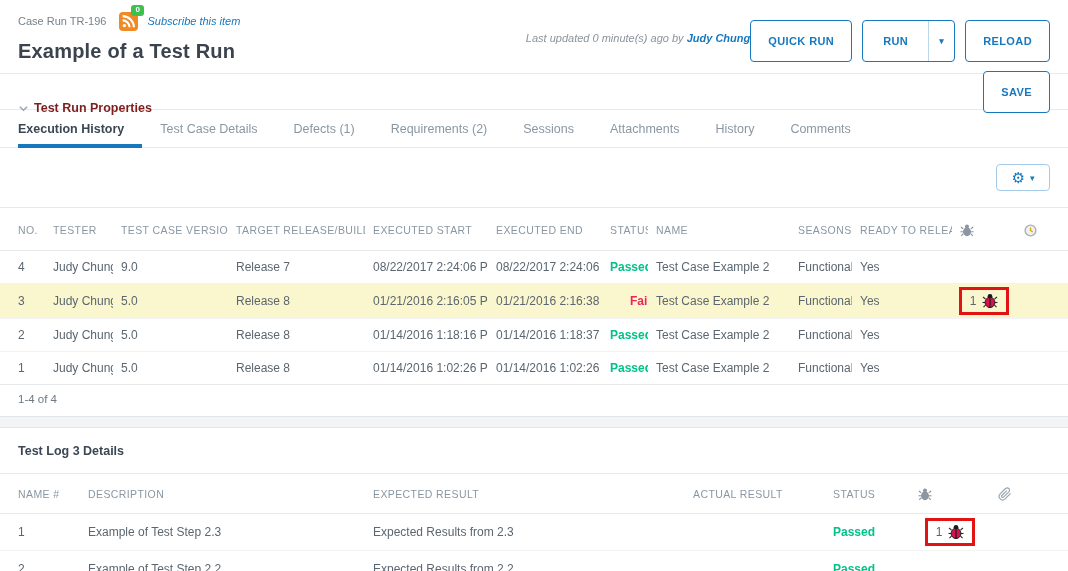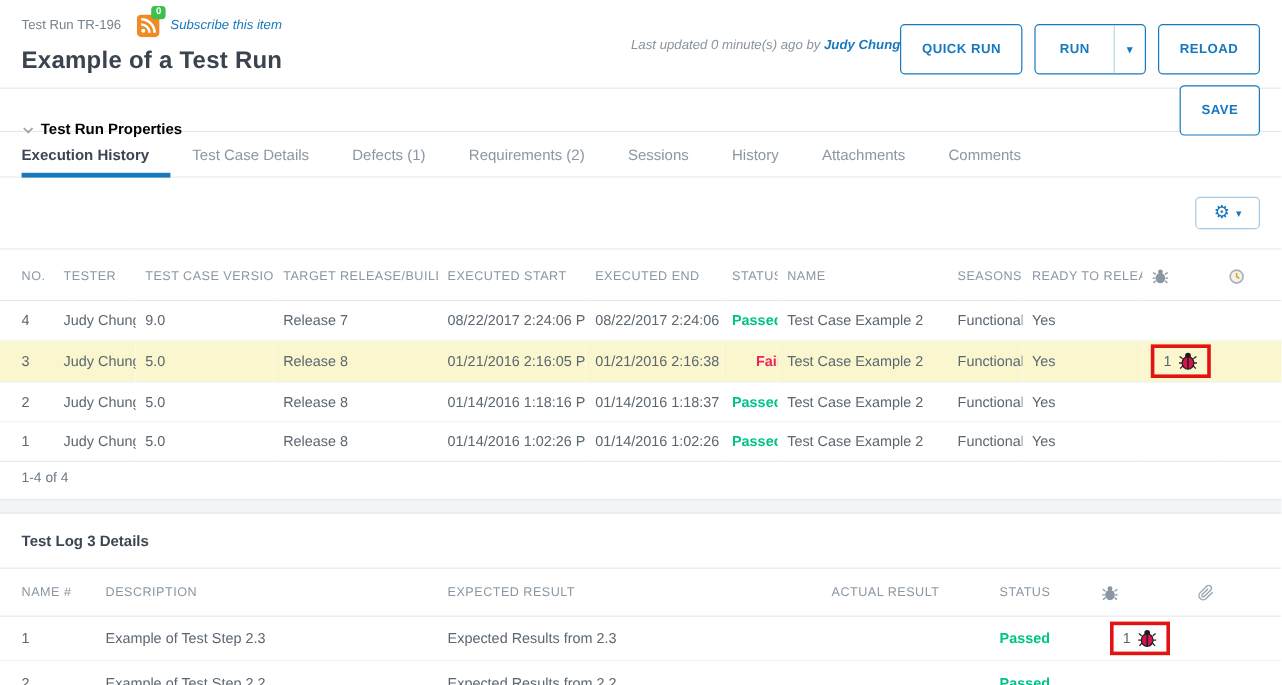--- a/index.html
+++ b/index.html
@@ -23,21 +23,21 @@
     padding:0 17px; border:1px solid #1778be; border-radius:4px; background:#fff;
     color:#1778be; font-size:11px; font-weight:bold; letter-spacing:.4px; cursor:pointer; white-space:nowrap; }
   .btn-split { padding:0; }
   .btn-split .seg-label { padding:0 20px; display:flex; align-items:center; height:100%;
     border-right:1px solid #b9d7ec; }
   .btn-split .seg-caret { padding:0 10px; font-size:9px; display:flex; align-items:center; height:100%; }
 
   
   .props-bar { margin-top:10px; height:37px; border-top:1px solid #e7eaec; border-bottom:1px solid #e7eaec;
     display:flex; align-items:center; justify-content:space-between; padding:0 18px; }
-  .props-title { display:flex; align-items:center; gap:5px; font-weight:bold; color:#000000; font-size:12.5px; cursor:pointer;margin-top:33px; }
+  .props-title { display:flex; align-items:center; gap:5px; font-weight:bold; color:#7f1d1d; font-size:12.5px; cursor:pointer;margin-top:33px; }
 
   
   .tabs { display:flex; height:38px; border-bottom:1px solid #e7eaec; padding-left:18px; }
   .tab { display:flex; align-items:center; padding:0 18px; font-size:12.5px; color:#8a97a3;
     position:relative; cursor:pointer; white-space:nowrap; }
   .tab:first-child { padding-left:0; }
   .tab.active { color:#3b4754; font-weight:bold;text-align:right; }
   .tab.active::after { content:""; position:absolute; left:0; right:0; bottom:-1px; height:4px; background:#1778be; }
 
   
@@ -70,21 +70,21 @@
 
   .ico { vertical-align:middle; display:inline-block; }
 </style>
 </head>
 <body>
 
 <div class="topbar">
   <div>
     <div class="crumb-row">
       <span class="crumb-label">
-        <span>Test Run</span>
+        <span>Case Run</span>
         <span>TR-196</span>
       </span>
       <span class="rss-wrap">
         <svg class="ico" width="19" height="19" viewBox="0 0 24 24">
           <rect width="24" height="24" rx="5" fill="#f08a24"></rect>
           <circle cx="6.8" cy="17.2" r="2.2" fill="#fff"></circle>
           <path d="M4.6 10.6a8.8 8.8 0 0 1 8.8 8.8" stroke="#fff" stroke-width="2.7" fill="none"></path>
           <path d="M4.6 5.2a14.2 14.2 0 0 1 14.2 14.2" stroke="#fff" stroke-width="2.7" fill="none"></path>
         </svg>
         <span class="rss-badge">0</span>
@@ -118,22 +118,22 @@
   </div>
   <button class="btn">SAVE</button>
 </div>
 
 <div class="tabs">
   <div class="tab active">Execution History</div>
   <div class="tab">Test Case Details</div>
   <div class="tab">Defects (1)</div>
   <div class="tab">Requirements (2)</div>
   <div class="tab">Sessions</div>
+  <div class="tab">Attachments</div>
   <div class="tab">History</div>
-  <div class="tab">Attachments</div>
   <div class="tab">Comments</div>
 </div>
 
 <div class="toolbar">
   <button class="gear-btn">
     <span class="gear-glyph">⚙</span>
     <span class="gear-caret">▾</span>
   </button>
 </div>
 

